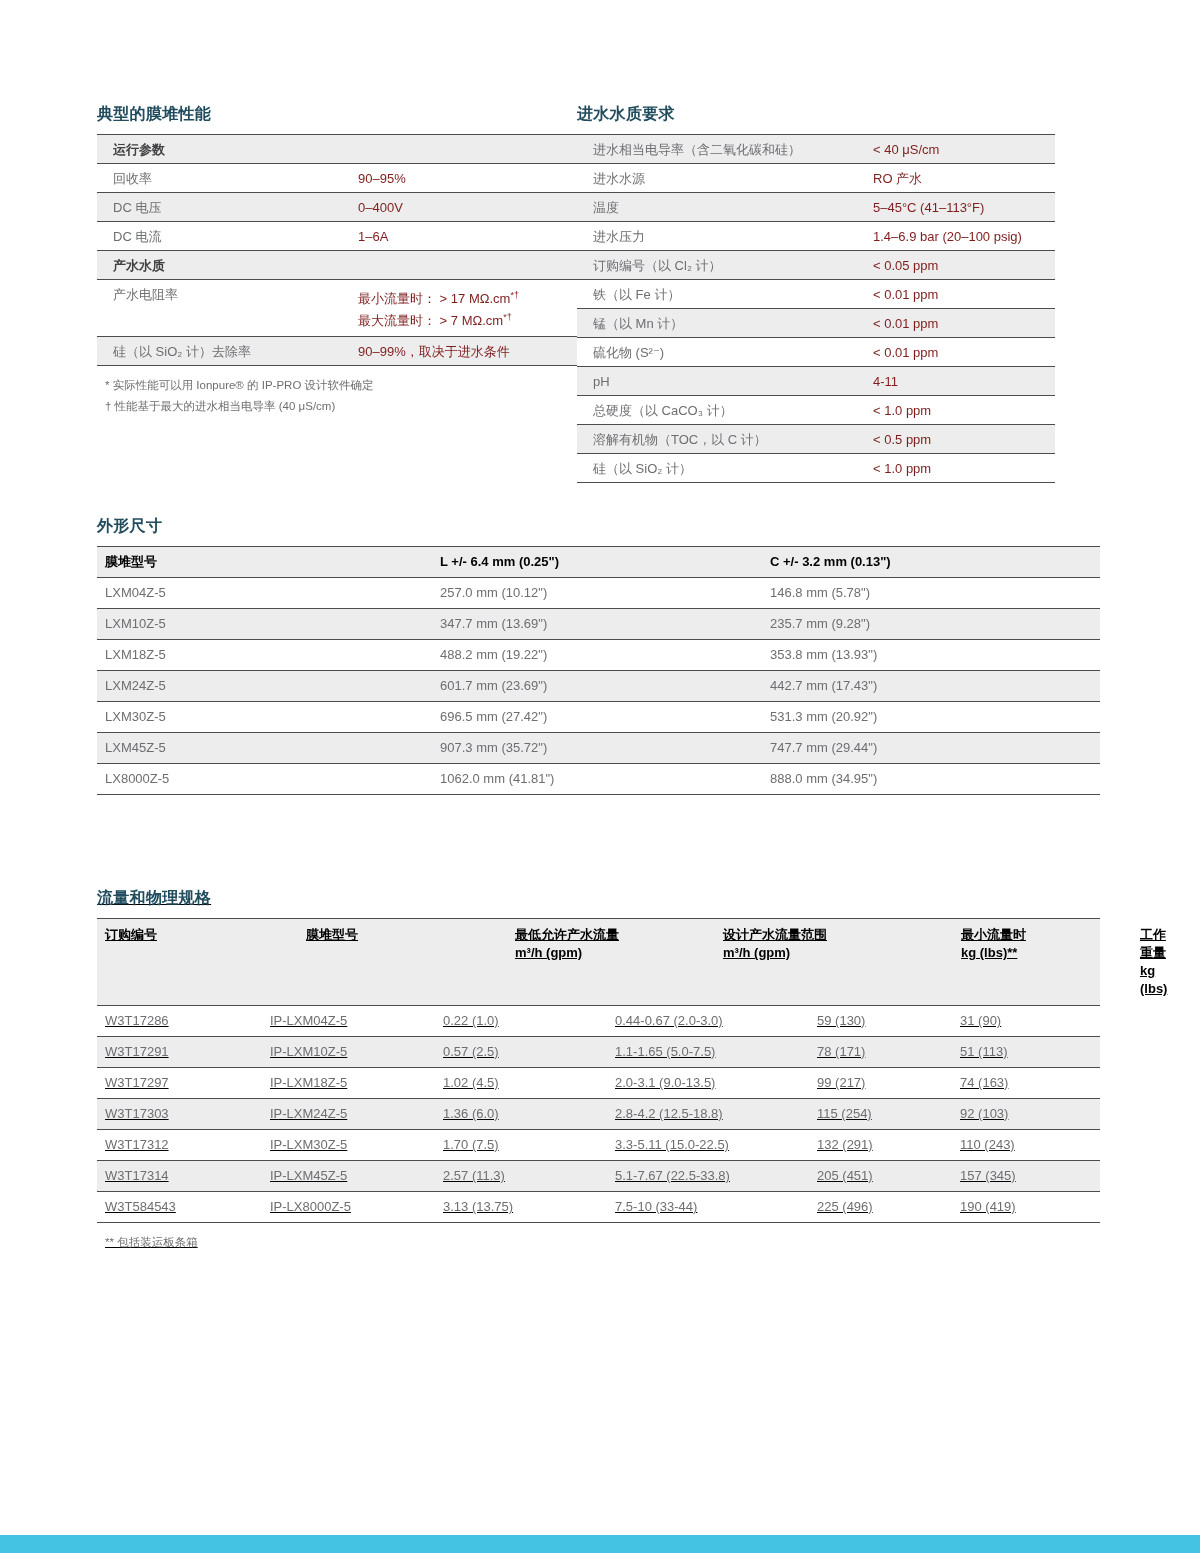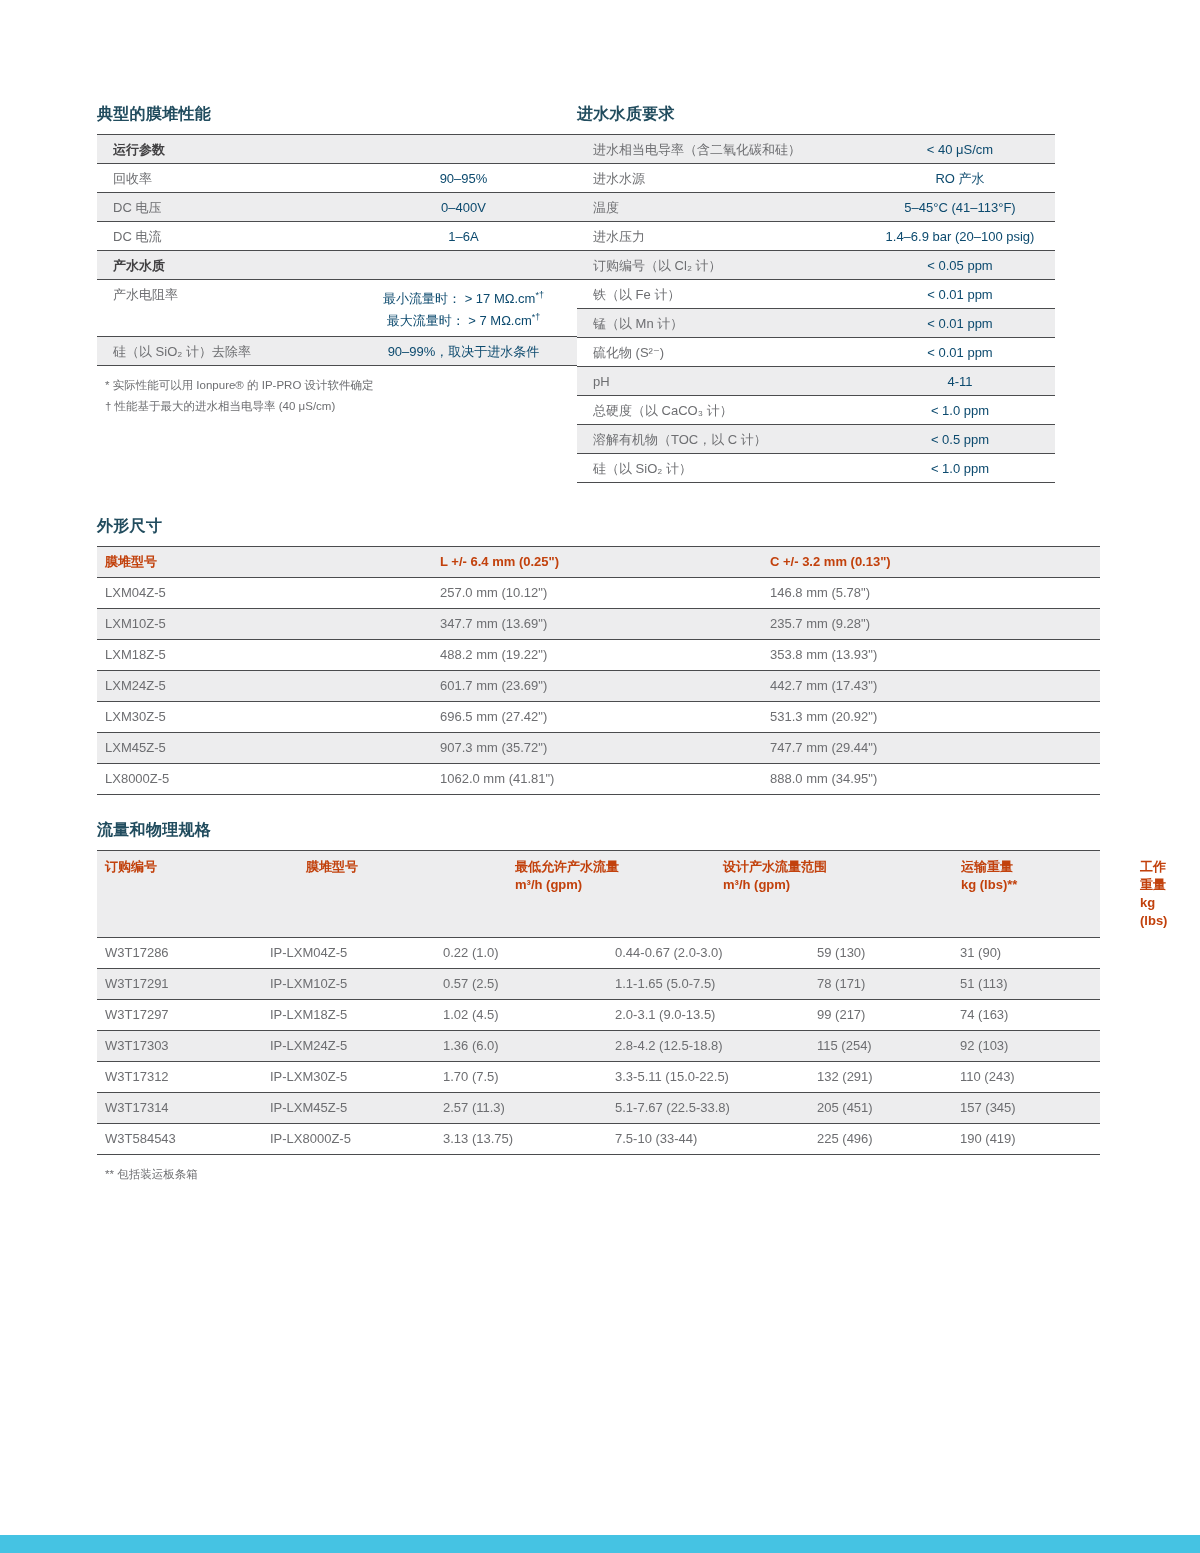--- a/index.html
+++ b/index.html
@@ -11,41 +11,41 @@
 
   .top-cols { position:absolute; top:104px; left:97px; width:1003px; display:flex; }
   .col-left  { width:480px; }
   .col-right { width:478px; }
 
   
   .spec-table { border-bottom:1.5px solid #4b4c4e; }
   .spec-row { display:flex; border-top:1.5px solid #4b4c4e; min-height:29px; align-items:flex-start; padding:6px 8px 5px 16px; }
   .spec-row.shade { background:#ededee; }
   .spec-row .label { color:#6d6e71; font-size:13px; line-height:17px; }
-  .spec-row .value { color:#0c4a6e; font-size:13px; line-height:17px;text-align:center; }
+  .spec-row .value { color:#7f1d1d; font-size:13px; line-height:17px; }
   .col-left  .spec-row .label { flex:0 0 245px; }
   .col-right .spec-row .label { flex:0 0 280px; }
   .spec-row .value { flex:1; }
   .spec-row.subheader .label { flex:1; color:#414042; font-weight:700; }
   .vline { line-height:19px; }
   sup { font-size:9px; }
 
   .footnotes { margin-top:9px; padding-left:2px; }
   .footnote { font-size:11.5px; color:#6d6e71; line-height:21px;margin-left:6px; }
 
   
   .wide-section { position:absolute; left:97px; width:1003px; }
   #dims-section { top:516px; }
-  #flow-section { top:820px; }
+  #flow-section { top:888px;text-decoration:underline; }
 
   .grid-table { border-bottom:1.5px solid #4b4c4e; }
   .g-row { display:grid; border-top:1.5px solid #4b4c4e; align-items:center; }
   .g-row.shade { background:#ededee; }
   .g-row .cell { font-size:13px; color:#6d6e71; padding:7px 8px; line-height:16px; }
-  .g-row.head .cell { color:#c2410c; font-weight:700; }
+  .g-row.head .cell { color:#000000; font-weight:700; }
   .dims-cols { grid-template-columns:335px 330px auto; }
   .flow-cols { grid-template-columns:165px 173px 172px 202px 143px auto; }
   .g-row.head.flow-cols { align-items:start;gap:36px; }
   .g-row.head .cell .h2line { line-height:18px; min-height:18px; }
 
   .footer-bar { position:absolute; left:0; bottom:0; width:100%; height:18px; background:#45c3e3; }
 </style>
 </head>
 <body>
 
@@ -207,21 +207,21 @@
         </div>
         <div class="cell">
           <div class="h2line">最低允许产水流量</div>
           <div class="h2line">m³/h (gpm)</div>
         </div>
         <div class="cell">
           <div class="h2line">设计产水流量范围</div>
           <div class="h2line">m³/h (gpm)</div>
         </div>
         <div class="cell">
-          <div class="h2line">运输重量</div>
+          <div class="h2line">最小流量时</div>
           <div class="h2line">kg (lbs)**</div>
         </div>
         <div class="cell">
           <div class="h2line">工作重量</div>
           <div class="h2line">kg (lbs)</div>
         </div>
       </div>
       <div class="g-row flow-cols">
         <div class="cell">W3T17286</div>
         <div class="cell">IP-LXM04Z-5</div>

